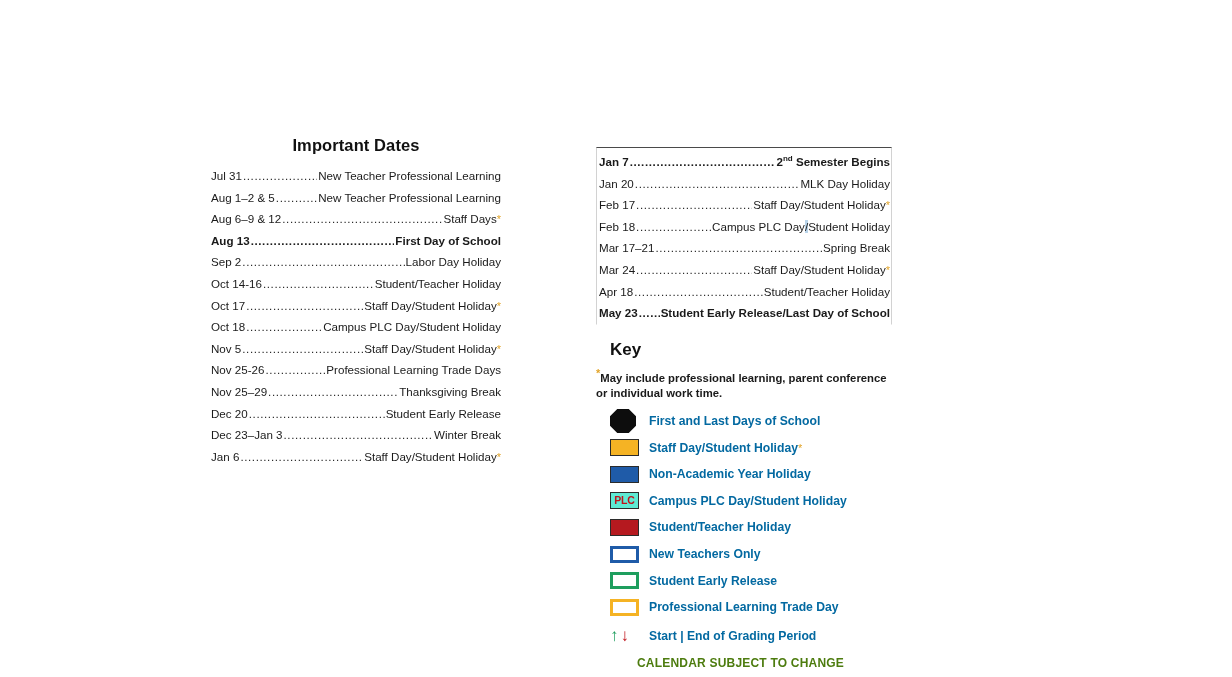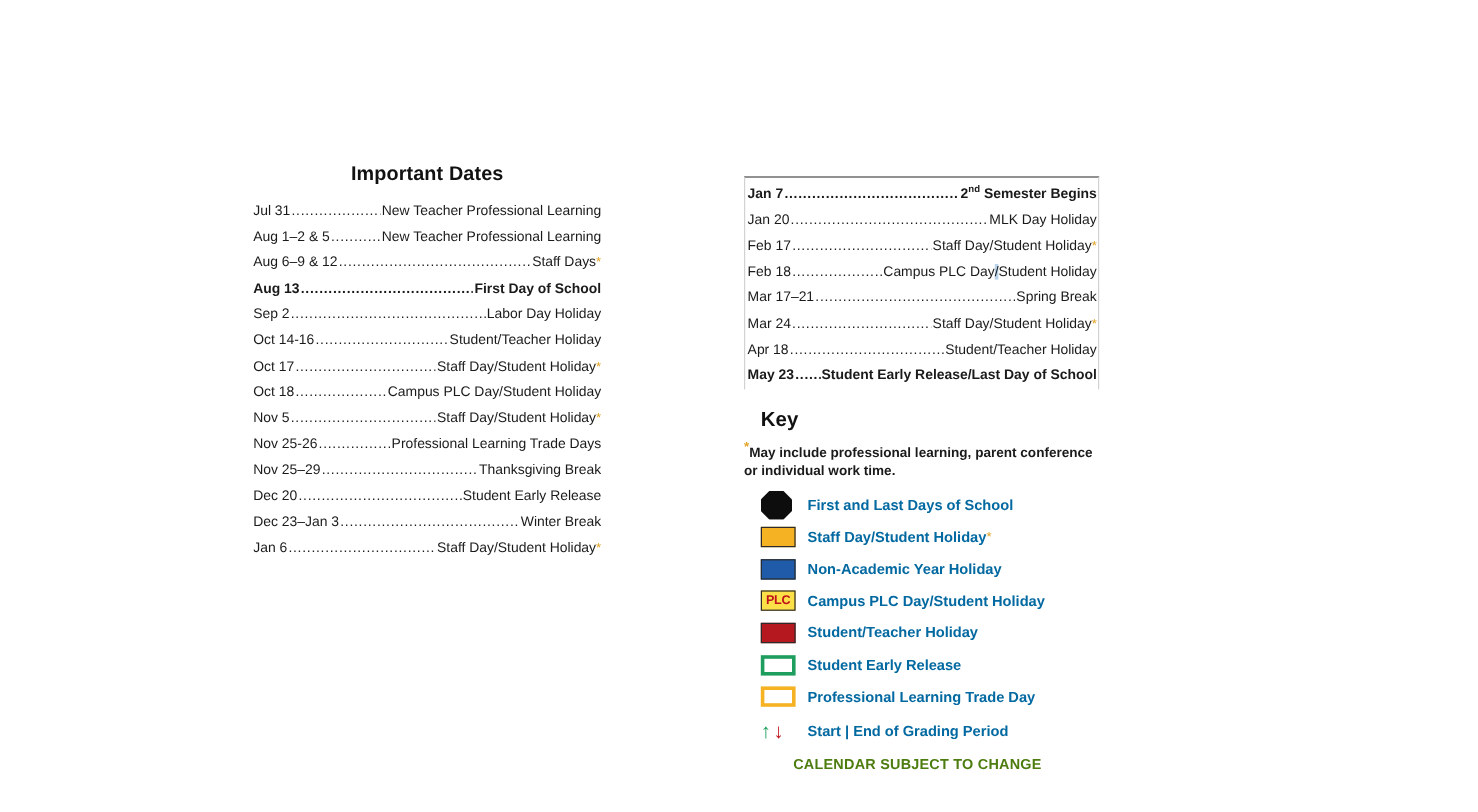--- a/index.html
+++ b/index.html
@@ -54,21 +54,21 @@
   .star {
     color: #E2A429;
     font-size: 11px;
     vertical-align: super;
     line-height: 0;
   }
 
   
   #right-column {
     position: absolute;
-    left: 620px;
+    left: 596px;
     top: 147px;
     width: 296px;
   }
   #second-semester-block {
     border-top: 1.2px solid #4a4a4a;
     border-left: 1px solid #d2d2d2;
     border-right: 1px solid #d2d2d2;
     border-bottom: 1px solid transparent;
     padding: 3px 1px 0 1px;
     box-sizing: border-box;
@@ -125,21 +125,21 @@
   }
   .box {
     width: 29px;
     height: 17px;
     box-sizing: border-box;
   }
   .box.filled-gold  { background: #F5B324; border: 1.6px solid #2b2b2b; }
   .box.filled-blue  { background: #1F5BA8; border: 1.6px solid #2b2b2b; }
   .box.filled-red   { background: #B5191F; border: 1.6px solid #2b2b2b; }
   .box.plc {
-    background: #fde047;
+    background: #5eead4;
     border: 1.6px solid #2b2b2b;
     color: #C0121A;
     font-size: 10.5px;
     font-weight: bold;
     line-height: 14px;
     text-align: center;
     letter-spacing: -0.2px;
   }
   .box.outline-blue  { background: #fff; border: 3px solid #1F5BA8; }
   .box.outline-green { background: #fff; border: 3px solid #1E9E5E; }
@@ -336,20 +336,26 @@
         <div class="key-swatch">
           <div class="box plc">PLC</div>
         </div>
         <div class="key-label">Campus PLC Day/Student Holiday</div>
       </div>
       <div class="key-row">
         <div class="key-swatch">
           <div class="box filled-red"></div>
         </div>
         <div class="key-label">Student/Teacher Holiday</div>
+      </div>
+      <div class="key-row">
+        <div class="key-swatch">
+          <div class="box outline-blue"></div>
+        </div>
+        <div class="key-label">New Teachers Only</div>
       </div>
       <div class="key-row">
         <div class="key-swatch">
           <div class="box outline-green"></div>
         </div>
         <div class="key-label">Student Early Release</div>
       </div>
       <div class="key-row">
         <div class="key-swatch">
           <div class="box outline-gold"></div>

